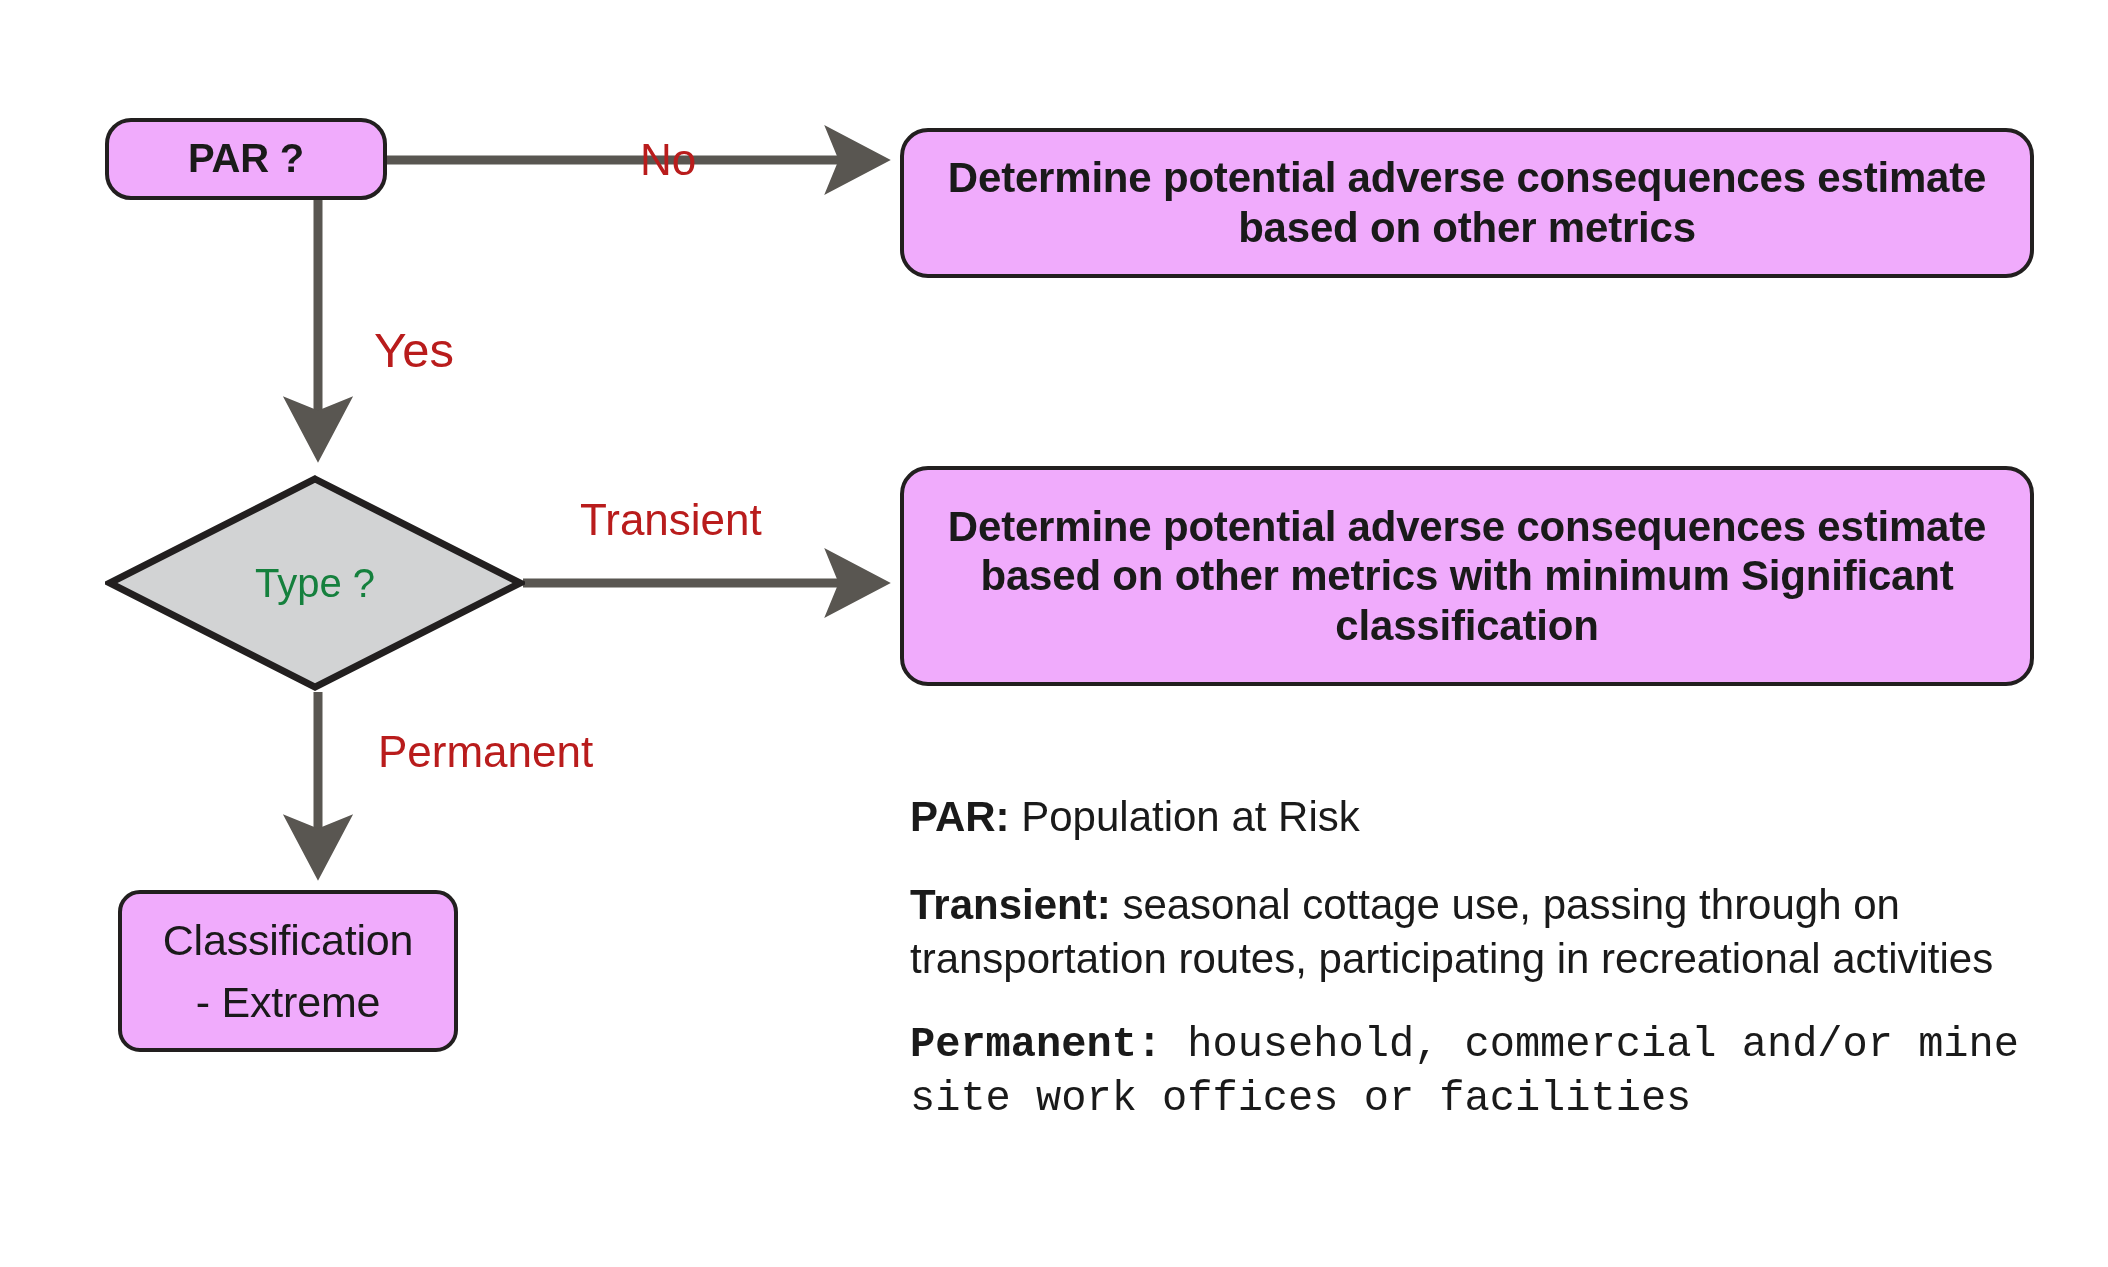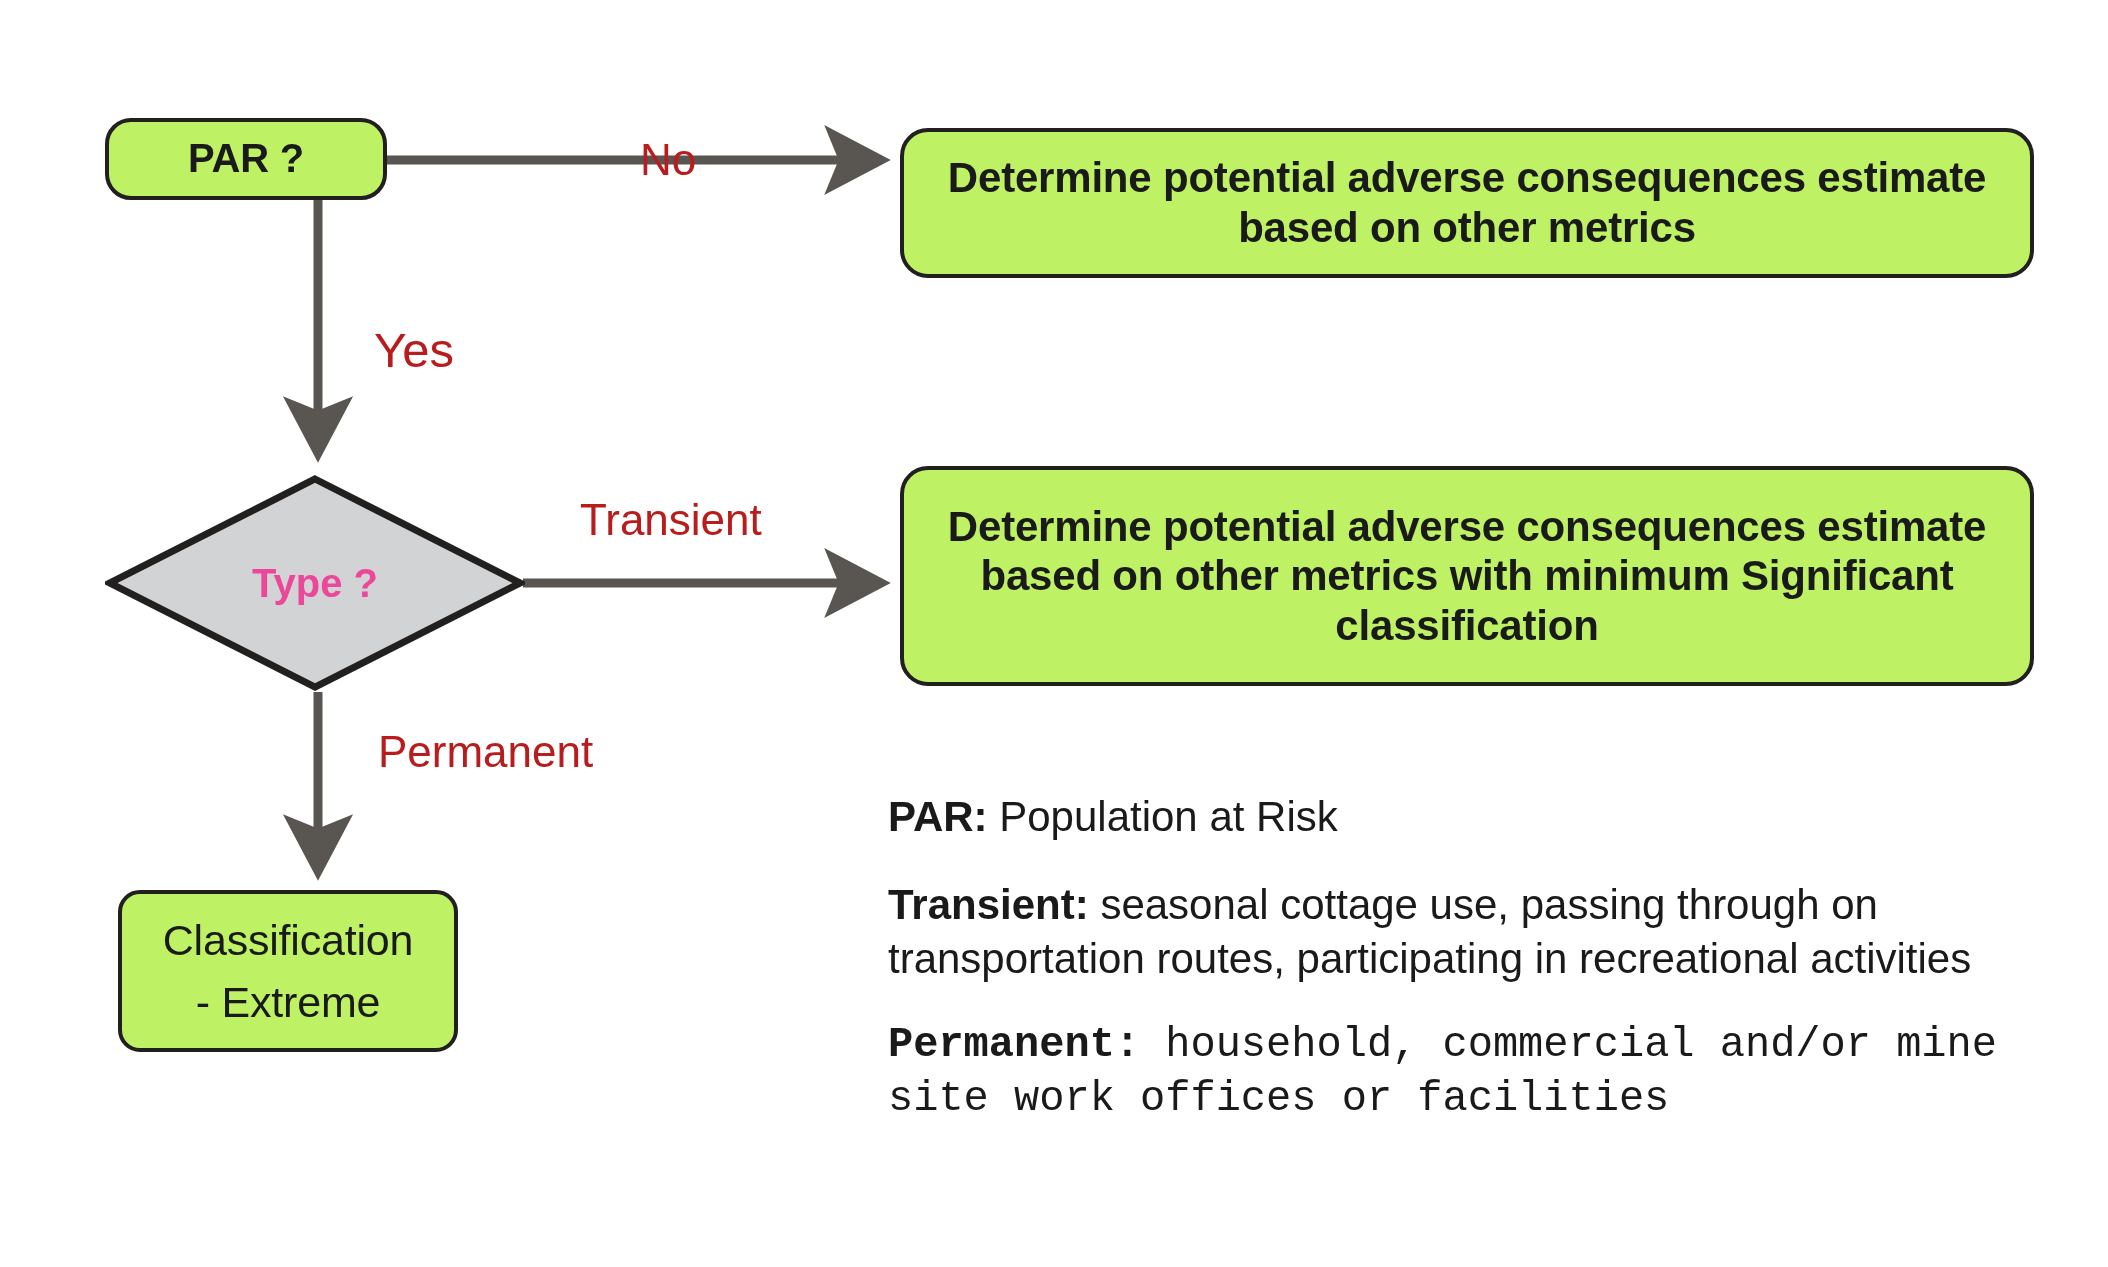--- a/index.html
+++ b/index.html
@@ -15,21 +15,21 @@
     width: 2108px;
     height: 1267px;
     background: #ffffff;
     overflow: hidden;
   }
 
   
   .node {
     position: absolute;
     box-sizing: border-box;
-    background: #bef264;
+    background: #f0abfc;
     border: 4px solid #221f1f;
     border-radius: 28px;
     display: flex;
     align-items: center;
     justify-content: center;
     text-align: center;
     color: #1a1a1a;
     font-weight: 700;
     line-height: 1.18;
     letter-spacing: -0.2px;
@@ -87,22 +87,22 @@
   }
   #node-type svg { display: block; width: 100%; height: 100%; }
   #node-type .diamond-label {
     position: absolute;
     left: 0; top: 0;
     width: 100%; height: 100%;
     display: flex;
     align-items: center;
     justify-content: center;
     font-size: 40px;
-    font-weight: 700;
-    color: #ec4899;
+    font-weight: 400;
+    color: #15803d;
     text-align: center;
   }
 
   
   .edge {
     position: absolute;
     left: 0; top: 0;
     width: 2108px;
     height: 1267px;
     pointer-events: none;
@@ -123,21 +123,21 @@
   
   #legend {
     position: absolute;
     left: 888px;
     top: 790px;
     width: 1200px;
     color: #1a1a1a;
     font-size: 42px;
     line-height: 1.28;
   }
-  .legend-block { margin-bottom: 34px; }
+  .legend-block { margin-bottom: 34px; margin-left: 22px; }
   .legend-block:last-child { margin-bottom: 0; font-family: Liberation Mono, monospace; }
   .legend-term { font-weight: 700; }
   .legend-def  { font-weight: 400; }
 </style>
 </head>
 <body>
 
 <div id="canvas">
 
   <svg class="edge" viewBox="0 0 2108 1267" xmlns="http://www.w3.org/2000/svg">

